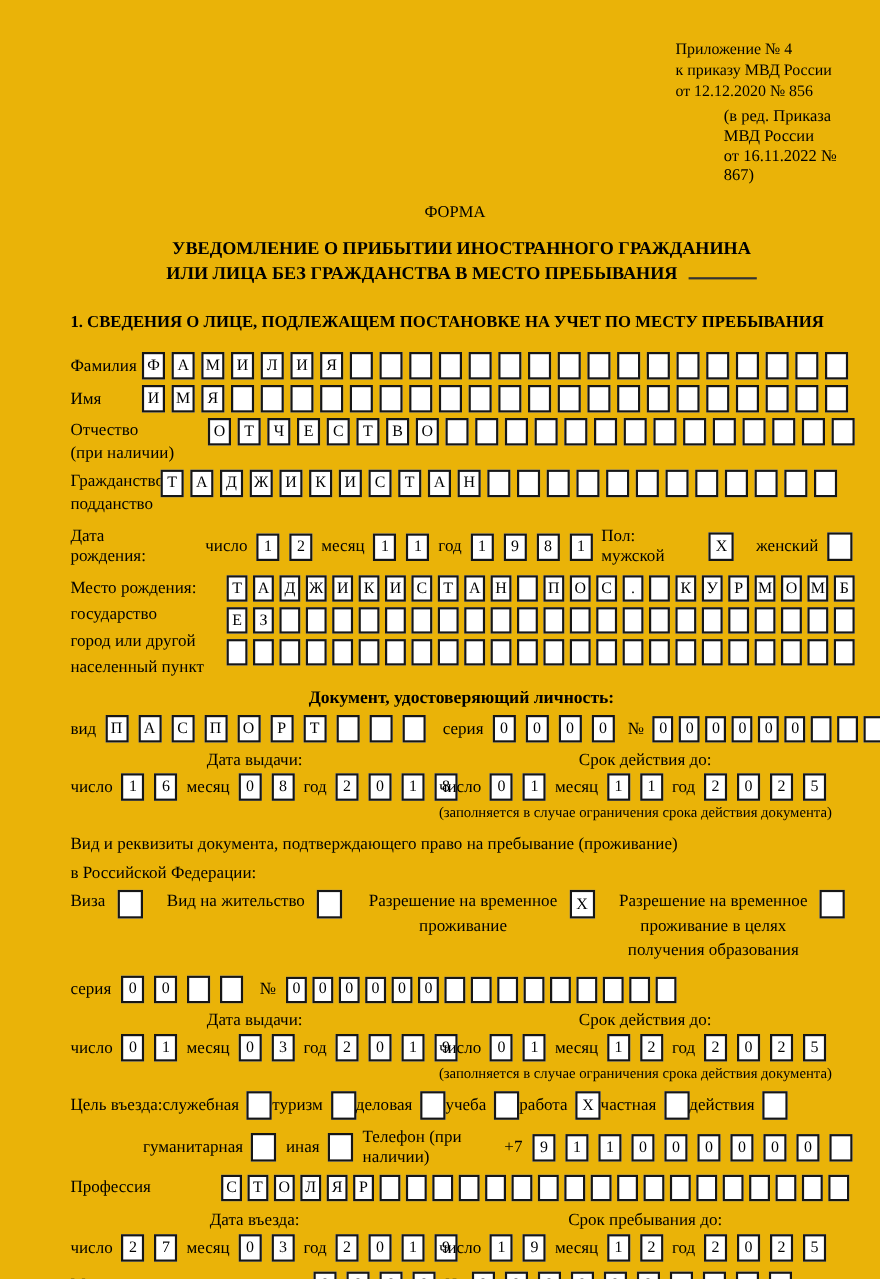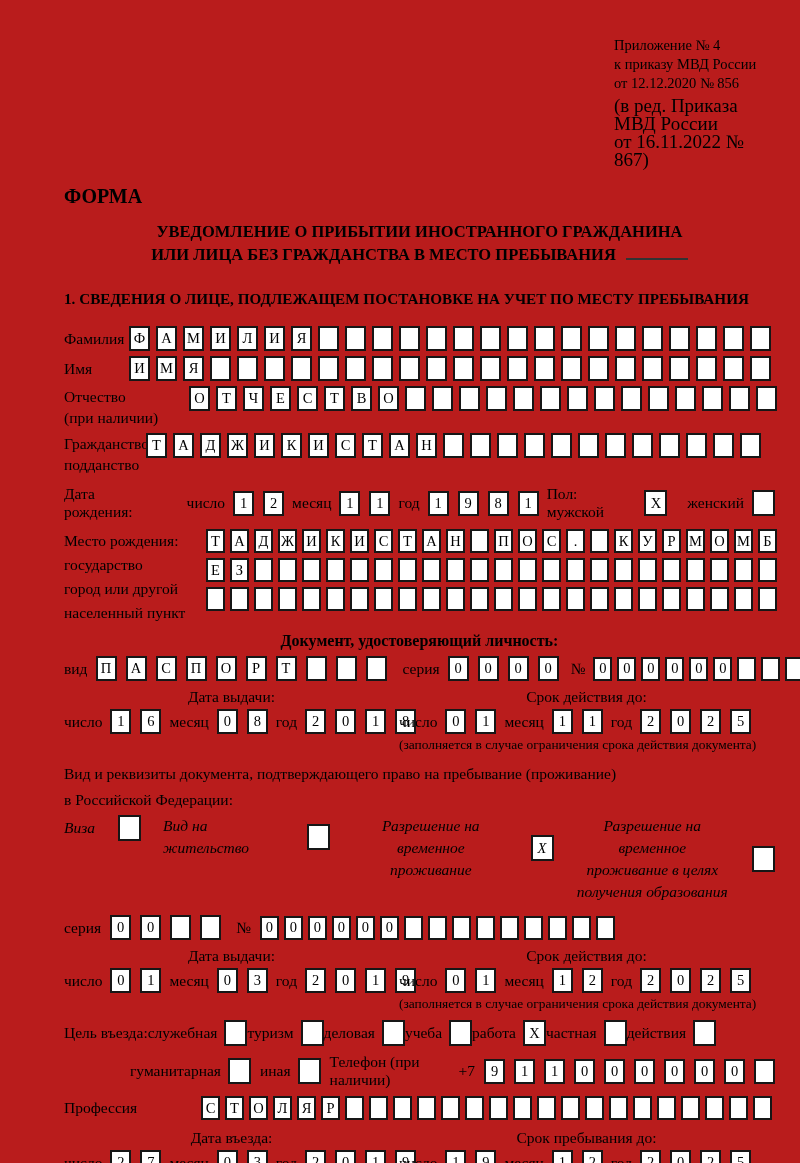--- a/index.html
+++ b/index.html
@@ -2,25 +2,25 @@
 <html><head>
 <meta charset="utf-8">
 <style>
   * { margin:0; padding:0; box-sizing:border-box; }
   html,body { background:#fff; }
   body {
     width:800px; height:1163px;
     font-family:"Liberation Serif","DejaVu Serif",serif;
     color:#000; font-size:15.5px;
   }
-  .page { width:800px; height:1163px; padding:36px 25px 8px 64px; overflow:hidden; background:#b91c1c; }
+  .page { width:800px; height:1163px; padding:36px 25px 8px 64px; overflow:hidden; background:#eab308; }
 
   .appendix { margin-left:550px; font-size:14.5px; line-height:19px; }
-  .appendix .ed { font-size:19px; line-height:18px; margin-top:4px; }
-  .forma { text-align:left; font-weight:bold; font-size:20px; margin:16px 12px 0 0; }
+  .appendix .ed { font-size:15px; line-height:18px; margin-top:4px;margin-left:44px; }
+  .forma { text-align:center; font-weight:normal; font-size:15px; margin:16px 12px 0 0; }
 
   .title { text-align:center; font-weight:bold; font-size:16.5px; line-height:23px; margin-top:12px; }
   .blank { display:inline-block; width:62px; height:15px; border-bottom:2.5px solid #333; margin-left:10px; }
 
   .sechead { font-weight:bold; font-size:15.2px; margin-top:24px; white-space:nowrap; }
 
   .frow { display:flex; align-items:center; margin-top:5px; }
   .frow.top { align-items:flex-start; }
   .lbl { flex:none; }
   .lbl2 { flex:none; line-height:21px; }
@@ -43,21 +43,21 @@
   .dochead { text-align:center; font-weight:bold; margin-top:7px; font-size:16px; }
 
   .datecols { display:flex; margin-top:7px; }
   .dctitle { text-align:center; margin-bottom:3px; }
   .dateline { display:flex; align-items:center; gap:8px; }
   .note { font-size:13.4px; }
 
   .intro { line-height:26px; margin-top:8px; }
 
   .optrow { display:flex; align-items:flex-start; margin-top:2px; }
-  .optgroup { display:flex; align-items:center; gap:23px;font-style:italic; }
+  .optgroup { display:flex; align-items:flex-start; gap:11px; }
   .optlabel { line-height:22px; }
   .center { text-align:center; }
 
   .opt { display:inline-flex; align-items:center; gap:7px; }
 
   .leftcol { flex:none; line-height:25px; }
   .rowstack > div { margin-bottom:5px; }
 </style>
 </head>
 <body>

